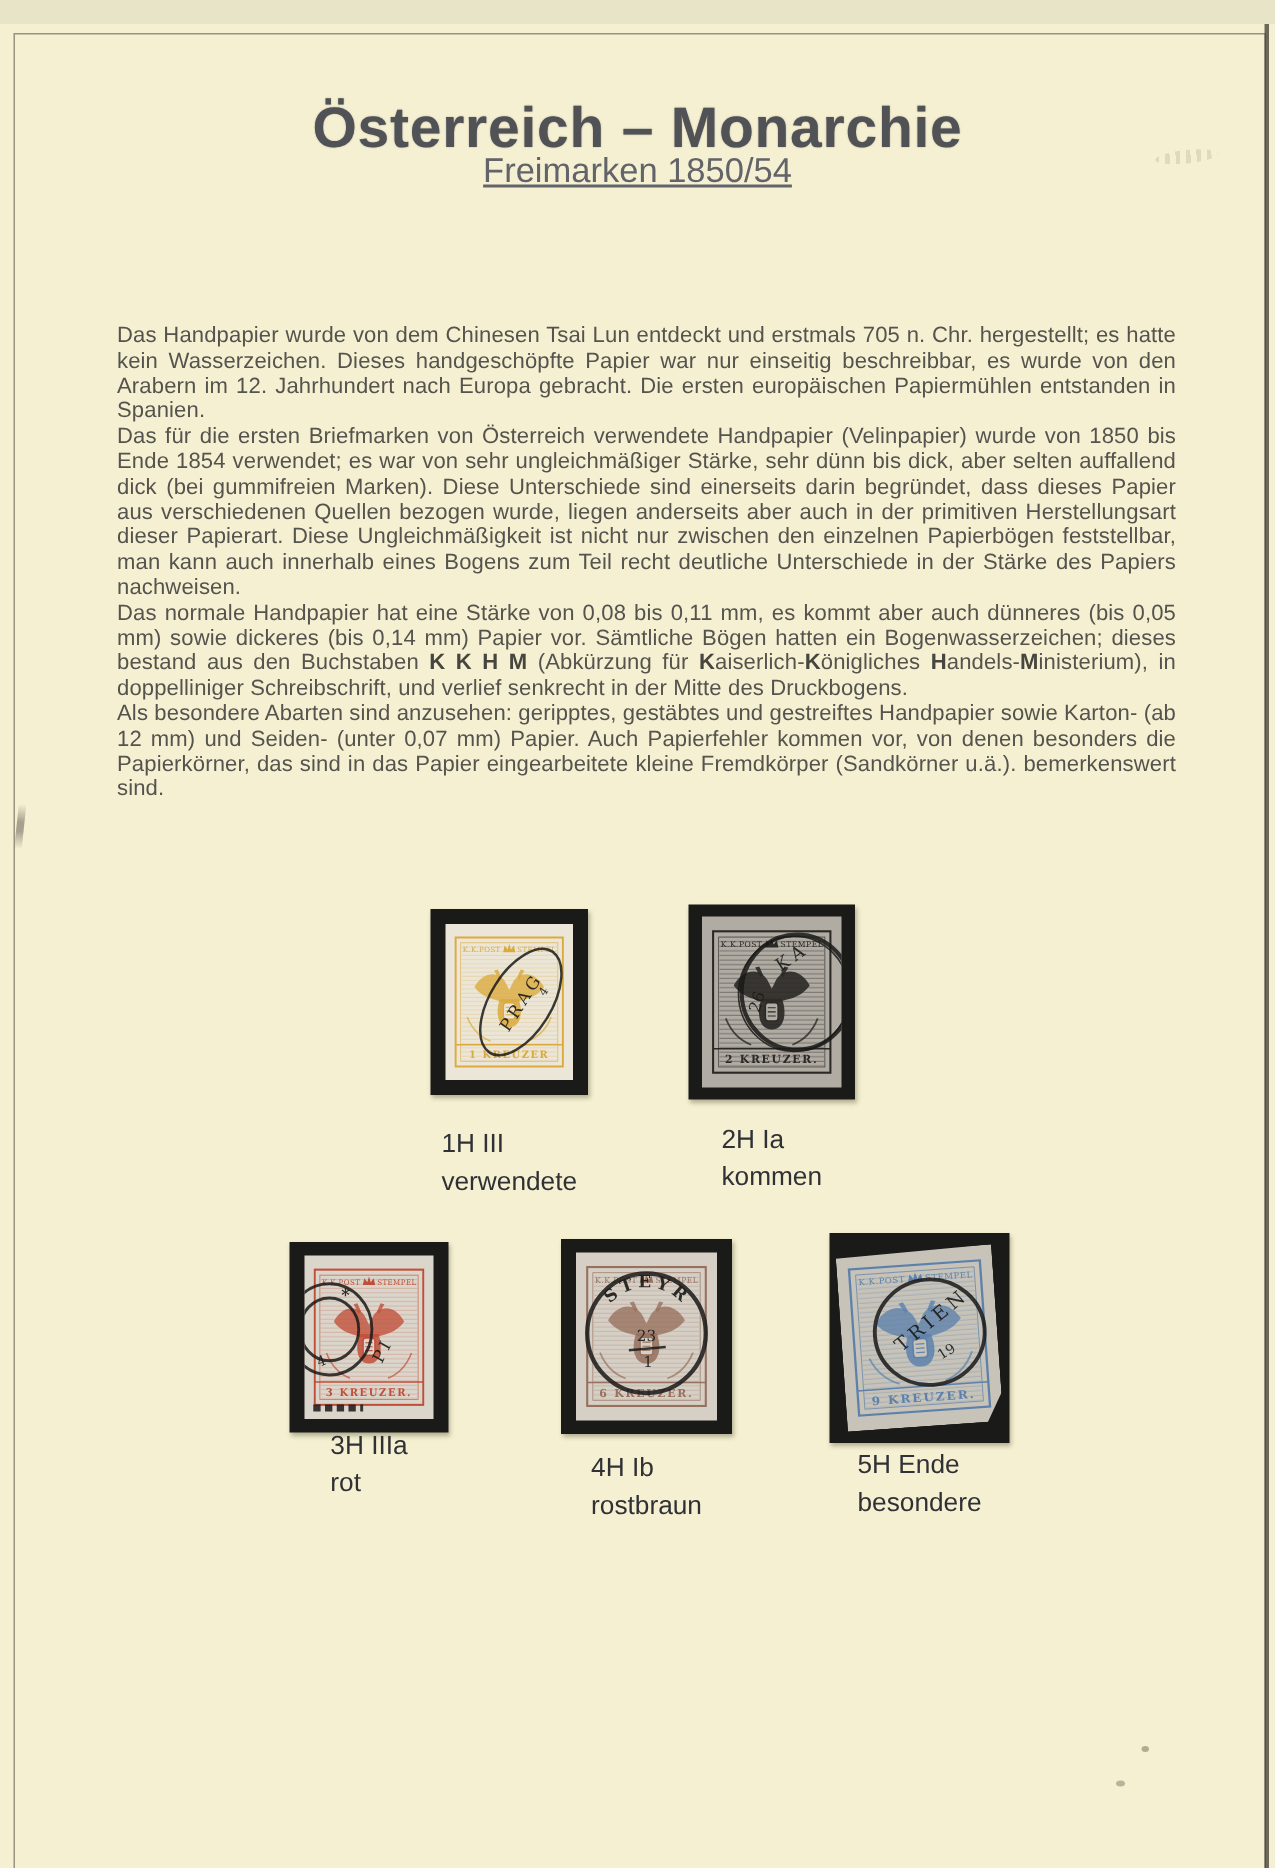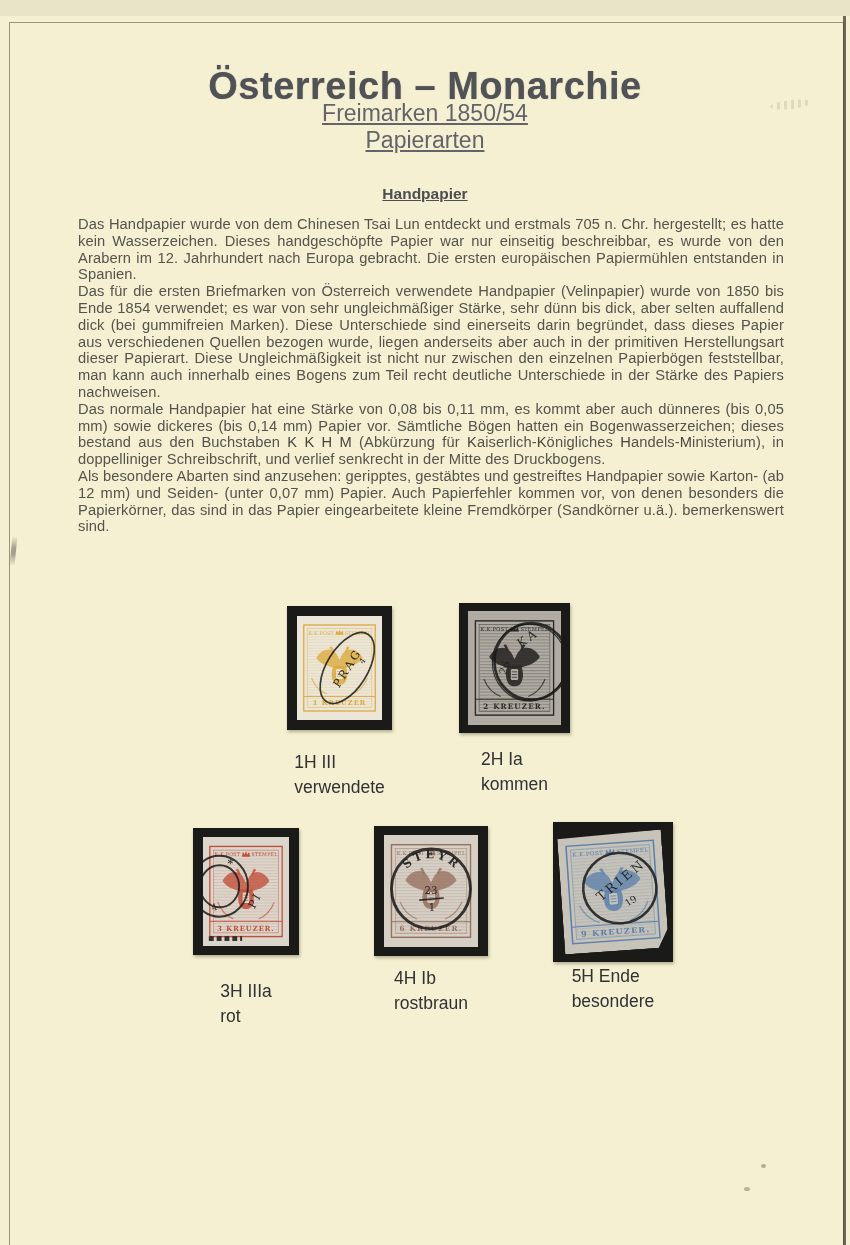--- a/index.html
+++ b/index.html
@@ -29,21 +29,21 @@
   .sub1{top:84px}.sub2{top:111px}
   .section-heading{position:absolute;top:169px;left:0;right:0;text-align:center;
     font-size:15.5px;font-weight:bold;color:var(--heading,#4c4d51);}
   .section-heading span{text-decoration:underline;}
 
   
   .body-text{position:absolute;left:78px;top:200px;width:706px;
     font-size:14.7px;line-height:16.8px;text-align:justify;
     color:var(--body_text,#54534d);letter-spacing:.1px;}
   .body-text p{margin:0;}
-  .body-text .b{font-weight:normal;color:#46463f;}
+  .body-text .b{font-weight:bold;color:#46463f;}
 
   
   .stamp-fig{position:absolute;}
   .mount{position:relative;background:var(--mount,#1a1a19);width:100%;overflow:hidden;
     box-shadow:1px 2px 3px rgba(60,55,30,.35);}
   .paper{position:absolute;background:var(--paper-c,#ddd);}
   .paper svg{position:absolute;inset:0;width:100%;height:100%;}
   .caption{position:absolute;left:50%;transform:translateX(-50%);white-space:nowrap;
     text-align:left;font-size:17.5px;line-height:24.5px;color:var(--caption_text,#303135);}
 
@@ -59,22 +59,20 @@
 
   <div class="page-frame"></div>
   <div class="edge-right"></div>
   <div class="speck" style="left:761px;top:1148px;width:5px;height:4px;opacity:.5"></div>
   <div class="speck" style="left:744px;top:1171px;width:6px;height:4px;opacity:.45"></div>
   <div class="smudge"></div>
   <div class="scratch"></div>
 
   <h1 class="page-title">Österreich – Monarchie</h1>
   <div class="page-sub sub1">Freimarken 1850/54</div>
-  <div class="page-sub sub2">Papierarten</div>
-  <div class="section-heading"><span>Handpapier</span></div>
 
   <div class="body-text">
       <p><span>Das Handpapier wurde von dem Chinesen Tsai Lun entdeckt und erstmals 705 n. Chr. hergestellt; es hatte kein Wasserzeichen. Dieses handgeschöpfte Papier war nur einseitig beschreibbar, es wurde von den Arabern im 12. Jahrhundert nach Europa gebracht. Die ersten europäischen Papiermühlen entstanden in Spanien.</span></p>
       <p><span>Das für die ersten Briefmarken von Österreich verwendete Handpapier (Velinpapier) wurde von 1850 bis Ende 1854 verwendet; es war von sehr ungleichmäßiger Stärke, sehr dünn bis dick, aber selten auffallend dick (bei gummifreien Marken). Diese Unterschiede sind einerseits darin begründet, dass dieses Papier aus verschiedenen Quellen bezogen wurde, liegen anderseits aber auch in der primitiven Herstellungsart dieser Papierart. Diese Ungleichmäßigkeit ist nicht nur zwischen den einzelnen Papierbögen feststellbar, man kann auch innerhalb eines Bogens zum Teil recht deutliche Unterschiede in der Stärke des Papiers nachweisen.</span></p>
       <p><span>Das normale Handpapier hat eine Stärke von 0,08 bis 0,11 mm, es kommt aber auch dünneres (bis 0,05 mm) sowie dickeres (bis 0,14 mm) Papier vor. Sämtliche Bögen hatten ein Bogenwasserzeichen; dieses bestand aus den Buchstaben </span><span class="b">K K H M</span><span> (Abkürzung für </span><span class="b">K</span><span>aiserlich-</span><span class="b">K</span><span>önigliches </span><span class="b">H</span><span>andels-</span><span class="b">M</span><span>inisterium), in doppelliniger Schreibschrift, und verlief senkrecht in der Mitte des Druckbogens.</span></p>
       <p><span>Als besondere Abarten sind anzusehen: geripptes, gestäbtes und gestreiftes Handpapier sowie Karton- (ab 12 mm) und Seiden- (unter 0,07 mm) Papier. Auch Papierfehler kommen vor, von denen besonders die Papierkörner, das sind in das Papier eingearbeitete kleine Fremdkörper (Sandkörner u.ä.). bemerkenswert sind.</span></p>
     </div>
 
   <figure class="stamp-fig" style="left:287px;top:590px;width:105px;margin:0">
     <div class="mount" style="height: 124px; --paper: #ebe6d8; --ink: #dba93c;">
@@ -193,21 +191,21 @@
             <circle cx="17" cy="47" r="20" class="pm" stroke-width="1.9"></circle>
             <circle cx="17" cy="47" r="29" class="pm" stroke-width="1.9"></circle>
             <text class="pm-text" x="25" y="29" font-size="11" font-weight="bold">*</text>
             <text class="pm-text" transform="rotate(-62 52 62)" x="46" y="66" font-size="11" letter-spacing="2">PI</text>
             <text class="pm-text" transform="rotate(-20 12 68)" x="9" y="70" font-size="9">4</text>
             <path d="M6 97 h34" class="pm" stroke-width="4.5" stroke-dasharray="5 3" opacity="0.55"></path>
           </g>
         </svg>
       </div>
     </div>
-    <figcaption class="caption" style="top:151px">
+    <figcaption class="caption" style="top:123px">
       <div>3H IIIa</div>
       <div>rot</div>
     </figcaption>
   </figure>
 
   <figure class="stamp-fig" style="left:374px;top:810px;width:114px;margin:0">
     <div class="mount" style="height: 130px; --paper: #d5cfc5; --ink: #97705e;">
       <div class="paper" style="inset:9px 10px;background:var(--paper)">
         <svg viewBox="0 0 88 104" preserveAspectRatio="none">
           <defs>

